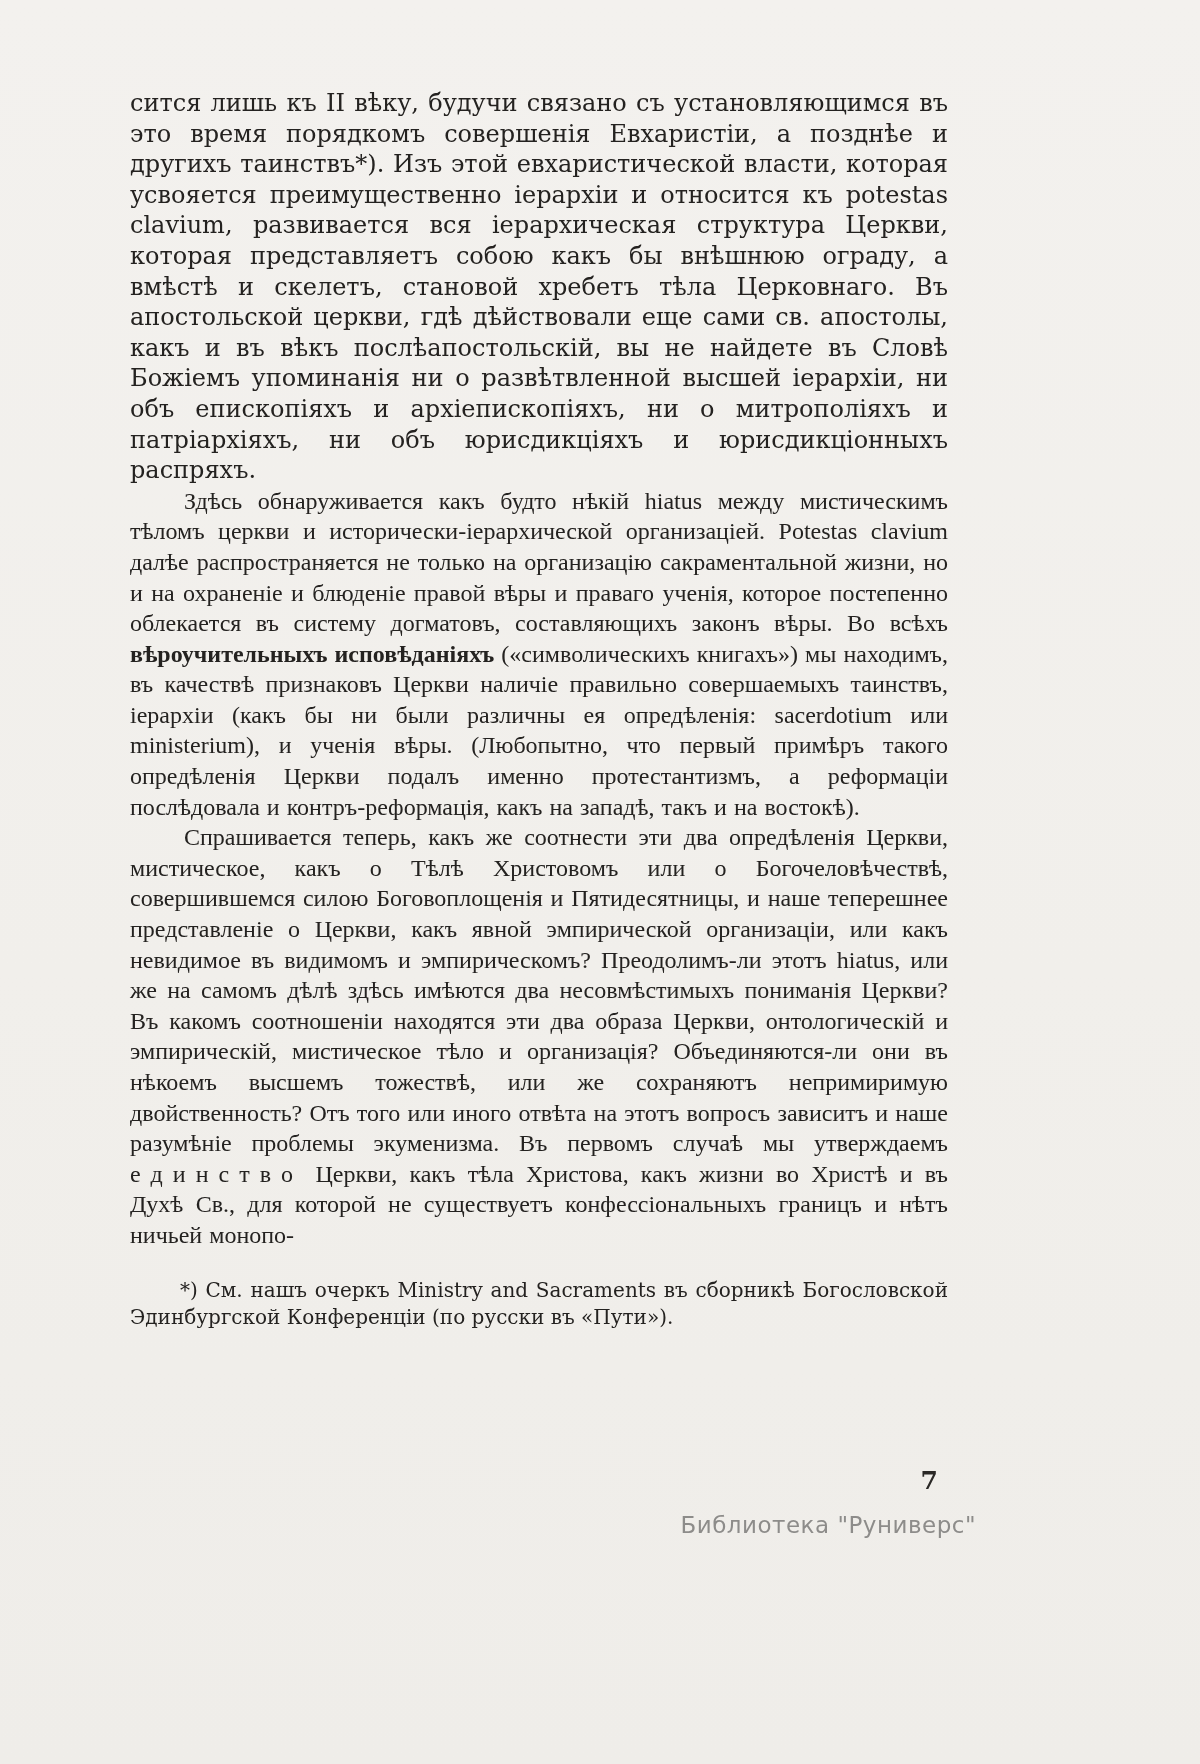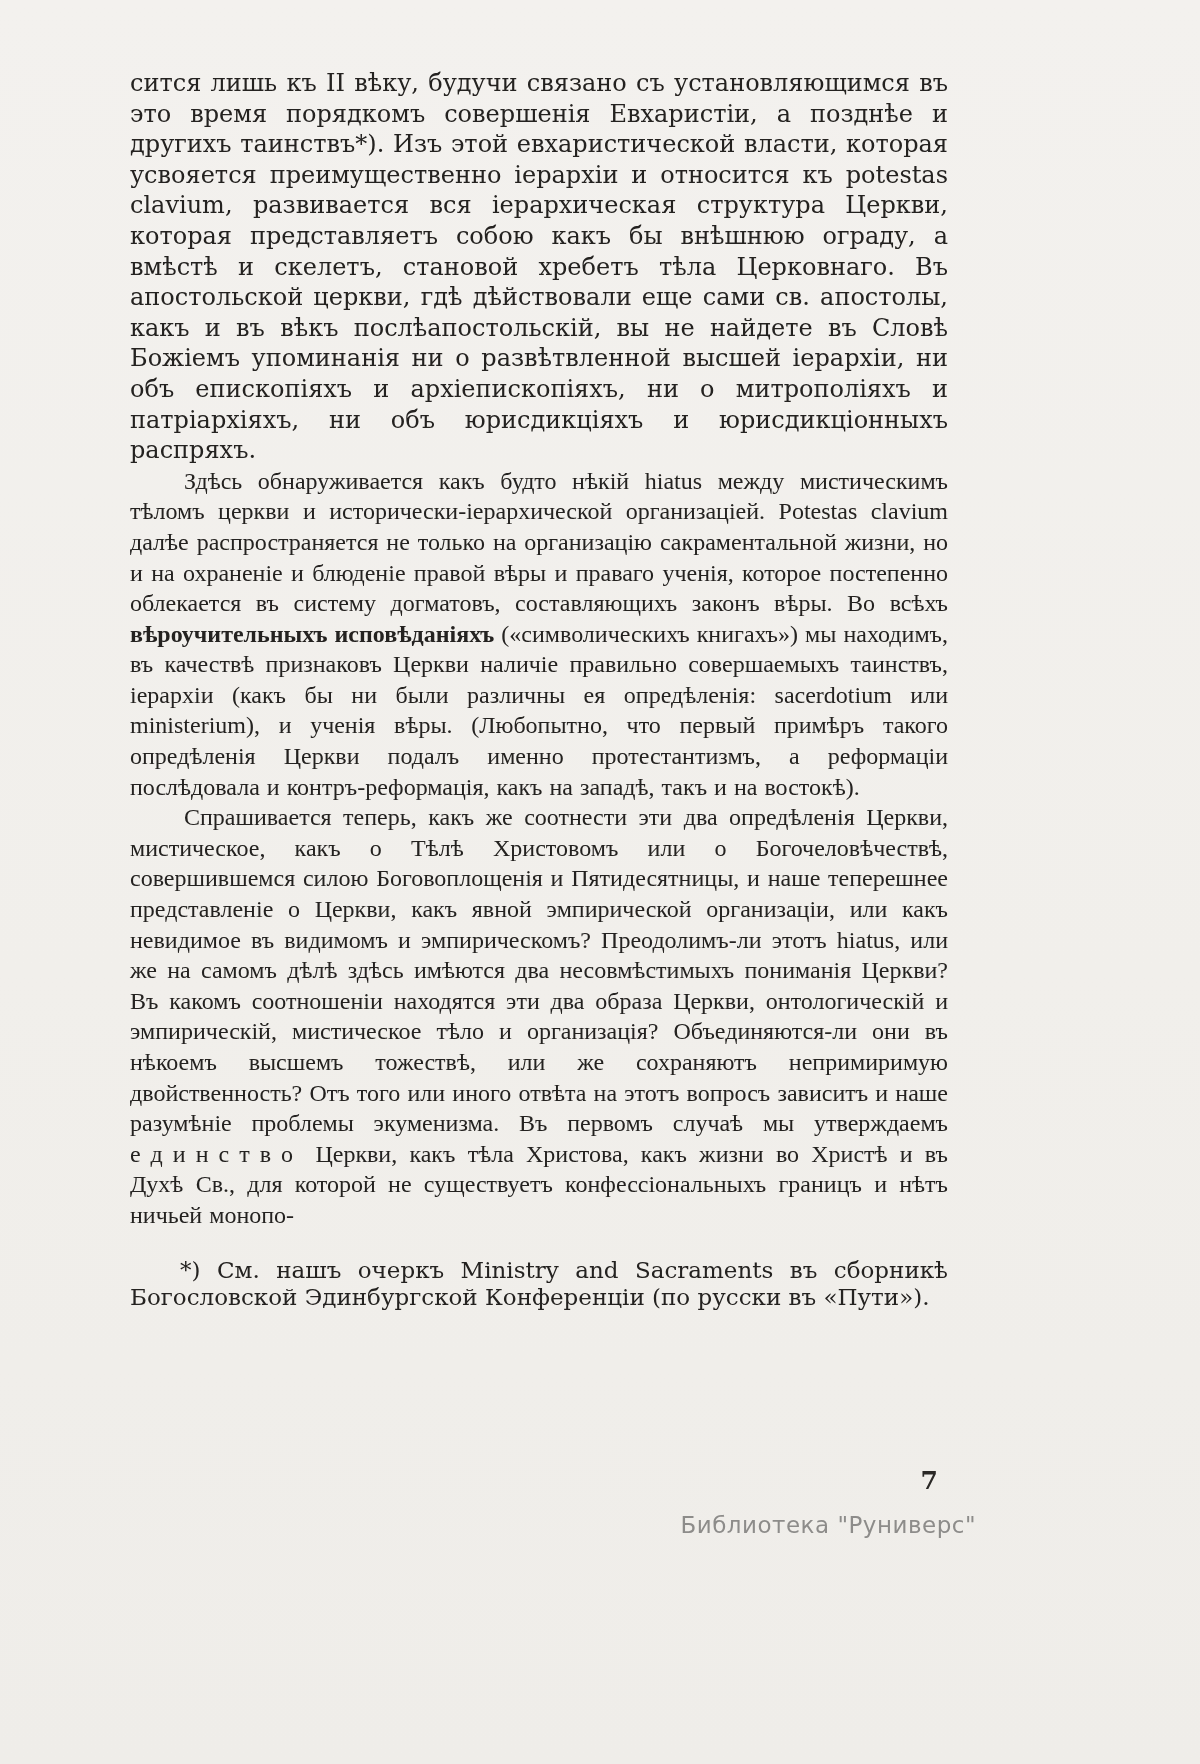--- a/index.html
+++ b/index.html
@@ -15,37 +15,37 @@
   }
   .scan-page {
     position: absolute;
     left: 0; top: 0;
     width: 1200px; height: 1764px;
     background: linear-gradient(180deg, #f3f1ee 0%, #f1efeb 55%, #efede9 100%);
   }
   .text-block {
     position: absolute;
     left: 130px;
-    top: 68px;
+    top: 88px;
     width: 818px;
   }
   .para {
     margin: 0;
     text-align: justify;
     font-size: 24px;
     line-height: 30.6px;
     word-spacing: 1px;
   }
   .para.indent { text-indent: 54px; font-family: Liberation Serif, serif; }
   .seg-normal { font-weight: normal; }
   .seg-bold { font-weight: bold; }
   .seg-spaced { letter-spacing: 0.42em; }
   .footnote {
     margin: 26px 0 0 0;
-    font-size: 23px;
+    font-size: 20px;
     line-height: 27.5px;
     text-align: justify;
     text-indent: 50px;
   }
   .page-number {
     position: absolute;
     left: 130px;
     top: 1466px;
     width: 818px;
     text-align: right;

